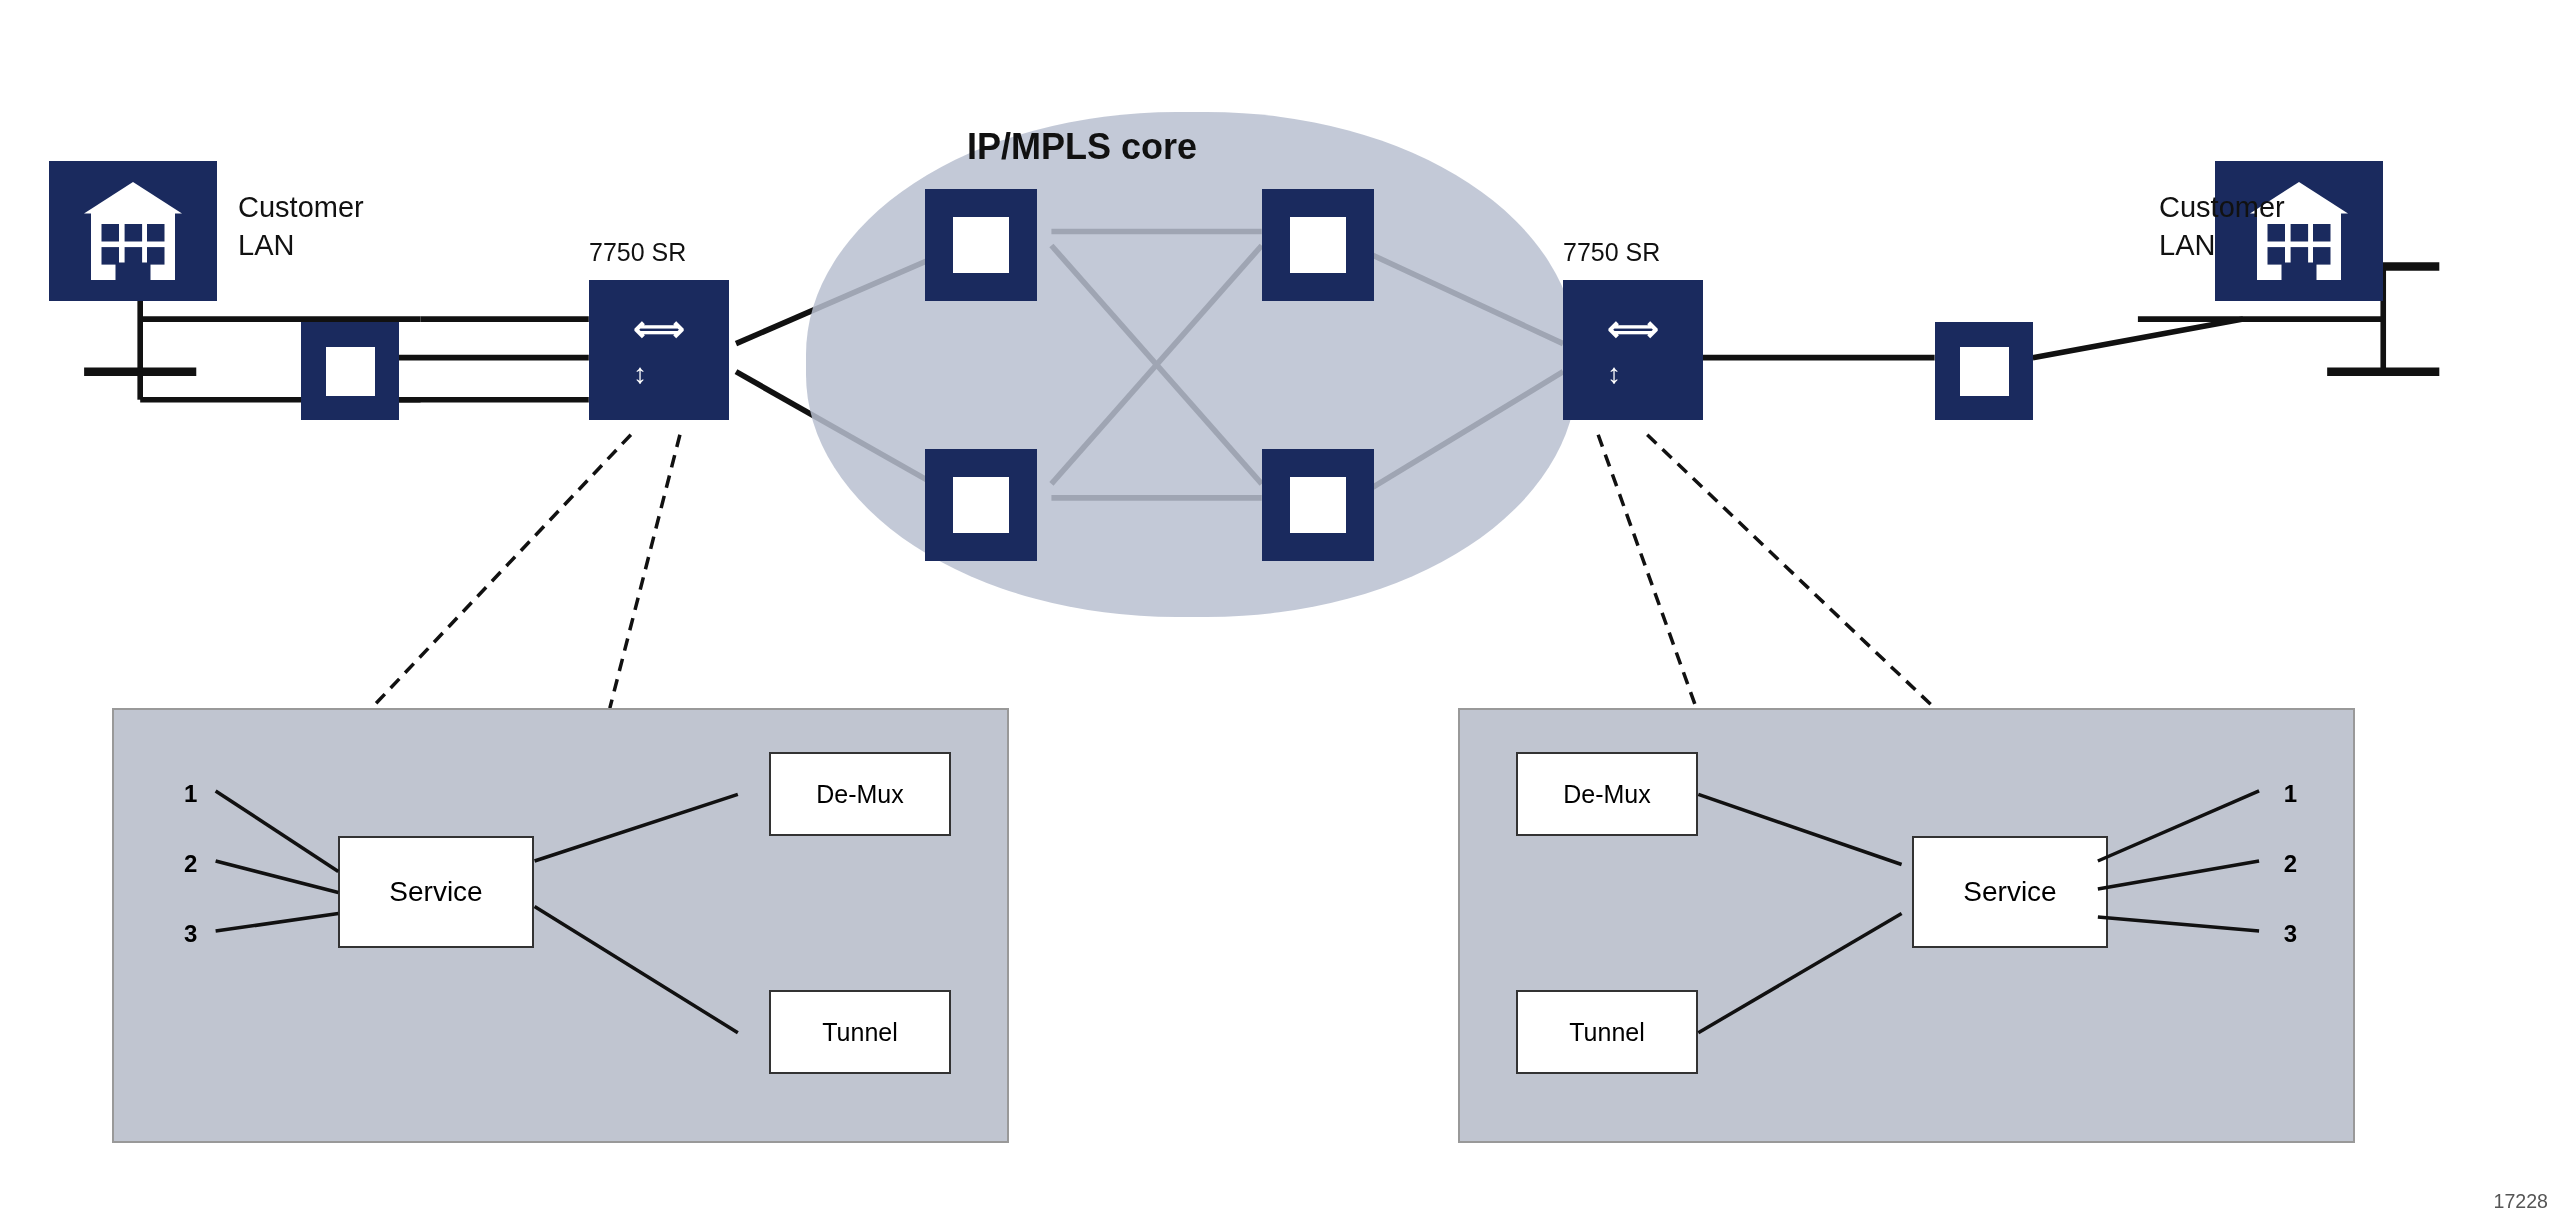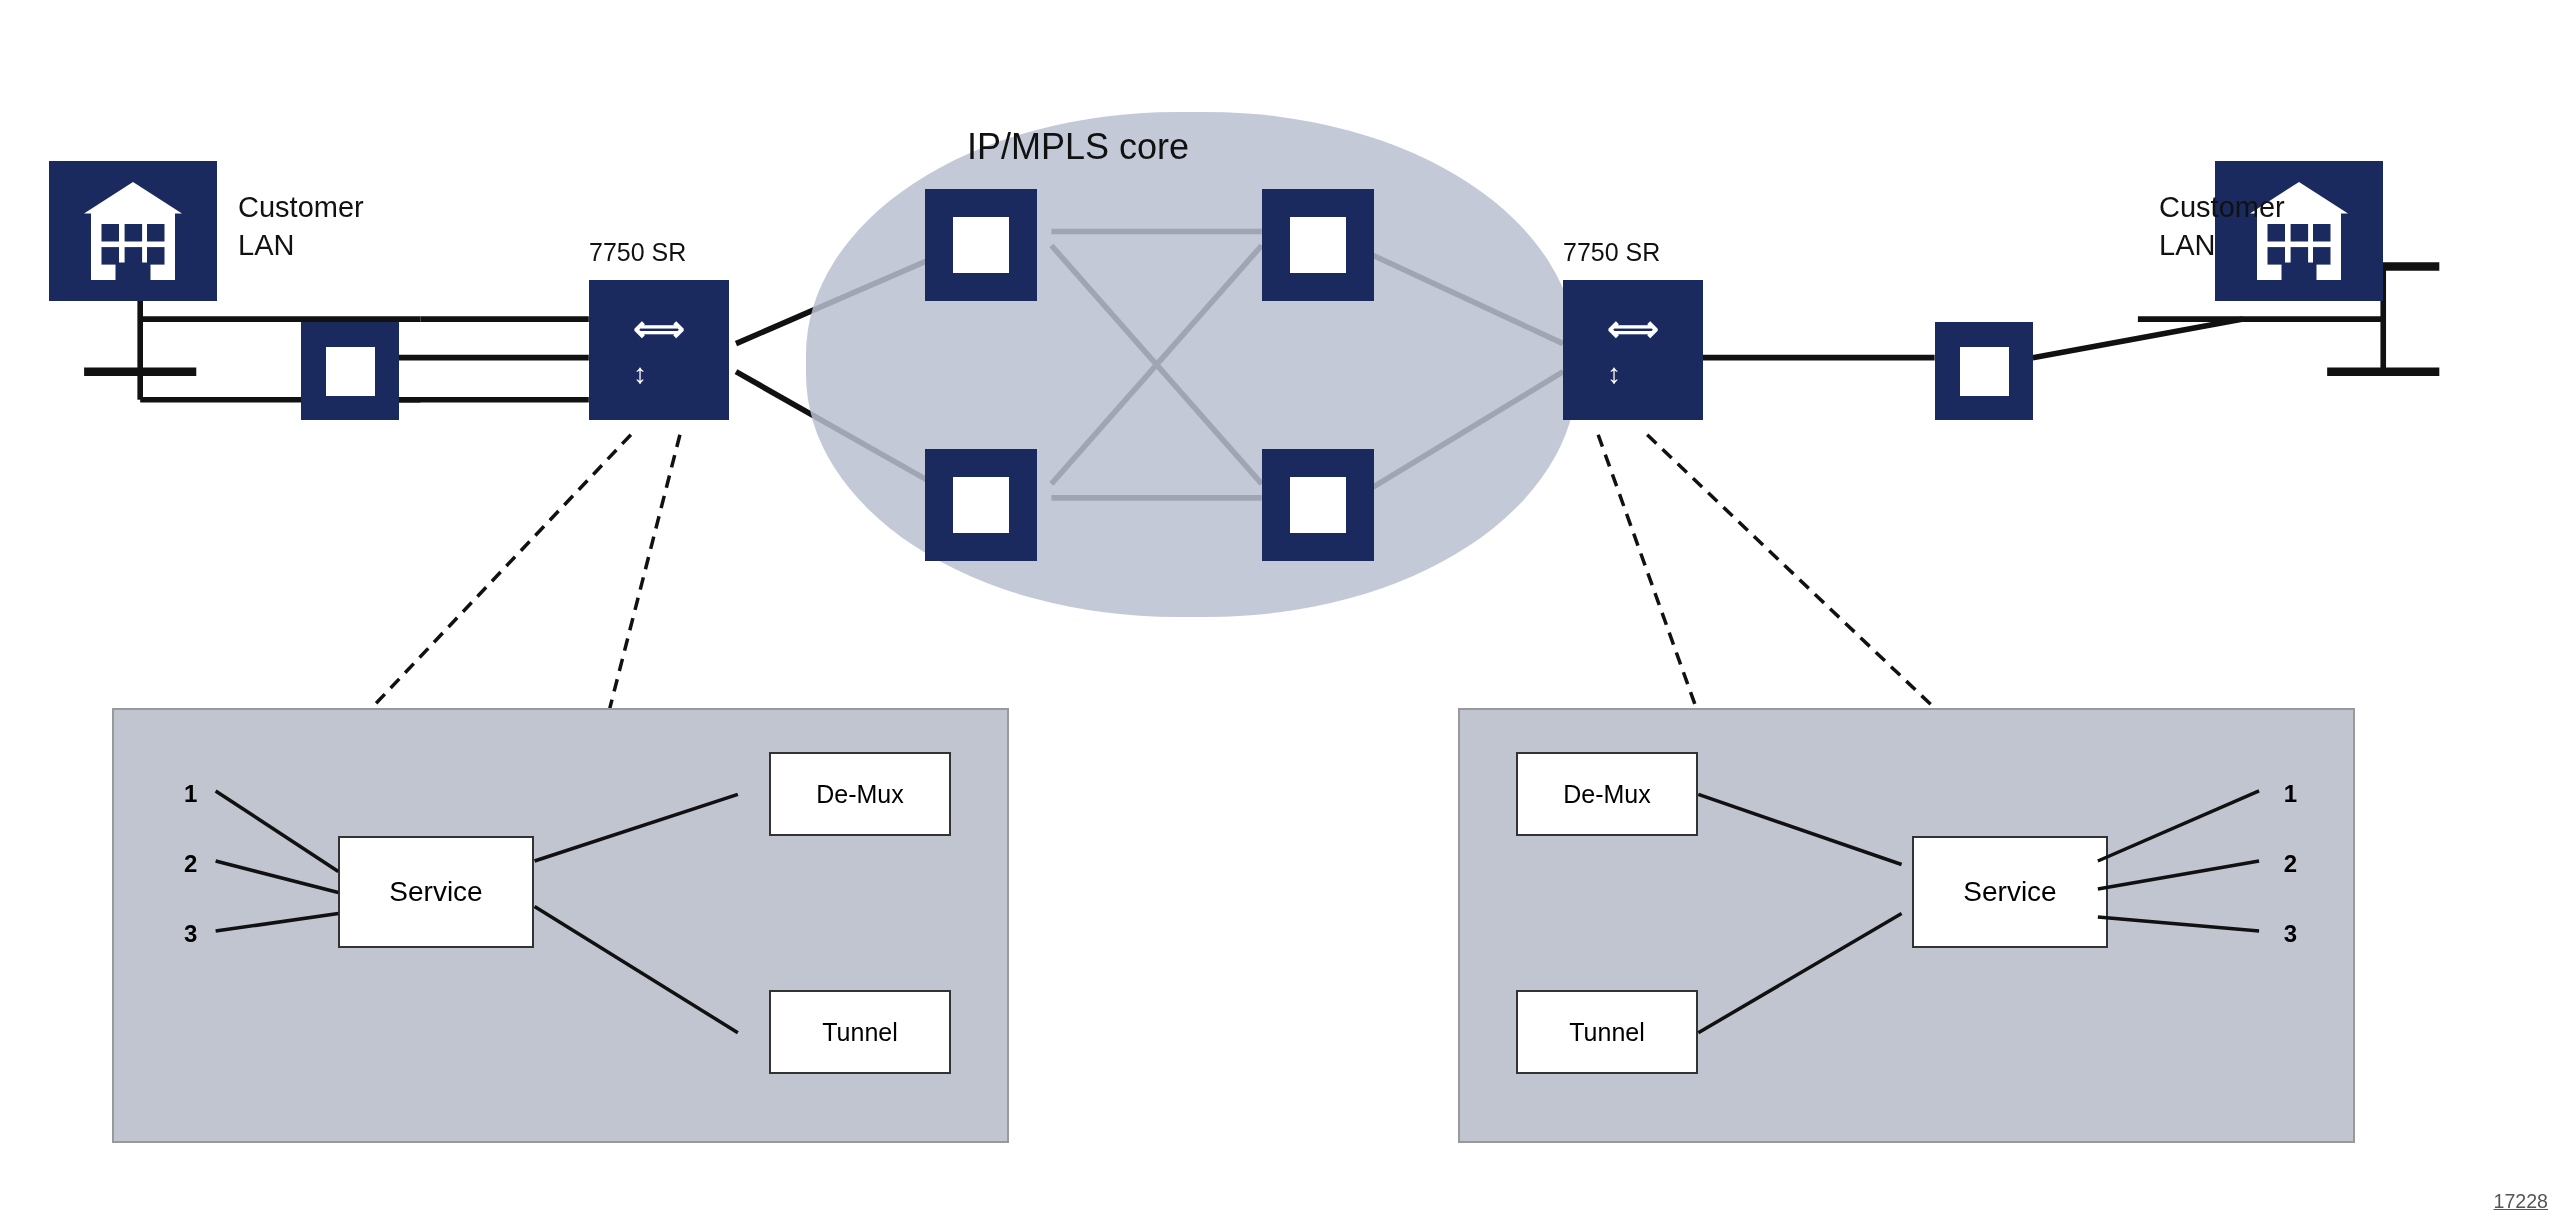--- a/index.html
+++ b/index.html
@@ -26,21 +26,20 @@
       height: 1227px;
       pointer-events: none;
     }
 
     .page-num {
       position: absolute;
       bottom: 14px;
       right: 28px;
       font-size: 19.6px;
       color: #555;
-      text-decoration: underline;
     }
   </style>
 </head>
 <body>
 
 <div class="diagram-container">
 
   <svg class="connections" viewBox="0 0 3675 1750" width="2576" height="1227">
 
     <line x1="200" y1="455" x2="600" y2="455" stroke="#111" stroke-width="8"></line>
@@ -140,21 +139,21 @@
   </div>
 
   <div style="position:absolute;left:589px;top:280px;width:140px;height:140px;background:#1a2a5e;display:flex;align-items:center;justify-content:center;">
     <span style="color:white;font-size:36px;font-weight:bold;">⟺<br><span style="font-size:28px;">↕</span></span>
   </div>
 
   <div style="position:absolute;left:589px;top:238px;font-size:25px;color:#111;">7750 SR</div>
 
   <div style="position:absolute;left:806px;top:112px;width:771px;height:505px;background:#b8c0d0;border-radius:48%;opacity:0.85;"></div>
 
-  <div style="position:absolute;left:967px;top:126px;font-size:36px;font-weight:normal;color:#111;">IP/MPLS core</div>
+  <div style="position:absolute;left:967px;top:126px;font-size:36px;font-weight:bold;color:#111;">IP/MPLS core</div>
 
   <div style="position:absolute;left:925px;top:189px;width:112px;height:112px;background:#1a2a5e;display:flex;align-items:center;justify-content:center;">
     <div style="width:56px;height:56px;background:white;"></div>
   </div>
 
   <div style="position:absolute;left:1262px;top:189px;width:112px;height:112px;background:#1a2a5e;display:flex;align-items:center;justify-content:center;">
     <div style="width:56px;height:56px;background:white;"></div>
   </div>
 
   <div style="position:absolute;left:925px;top:449px;width:112px;height:112px;background:#1a2a5e;display:flex;align-items:center;justify-content:center;">

